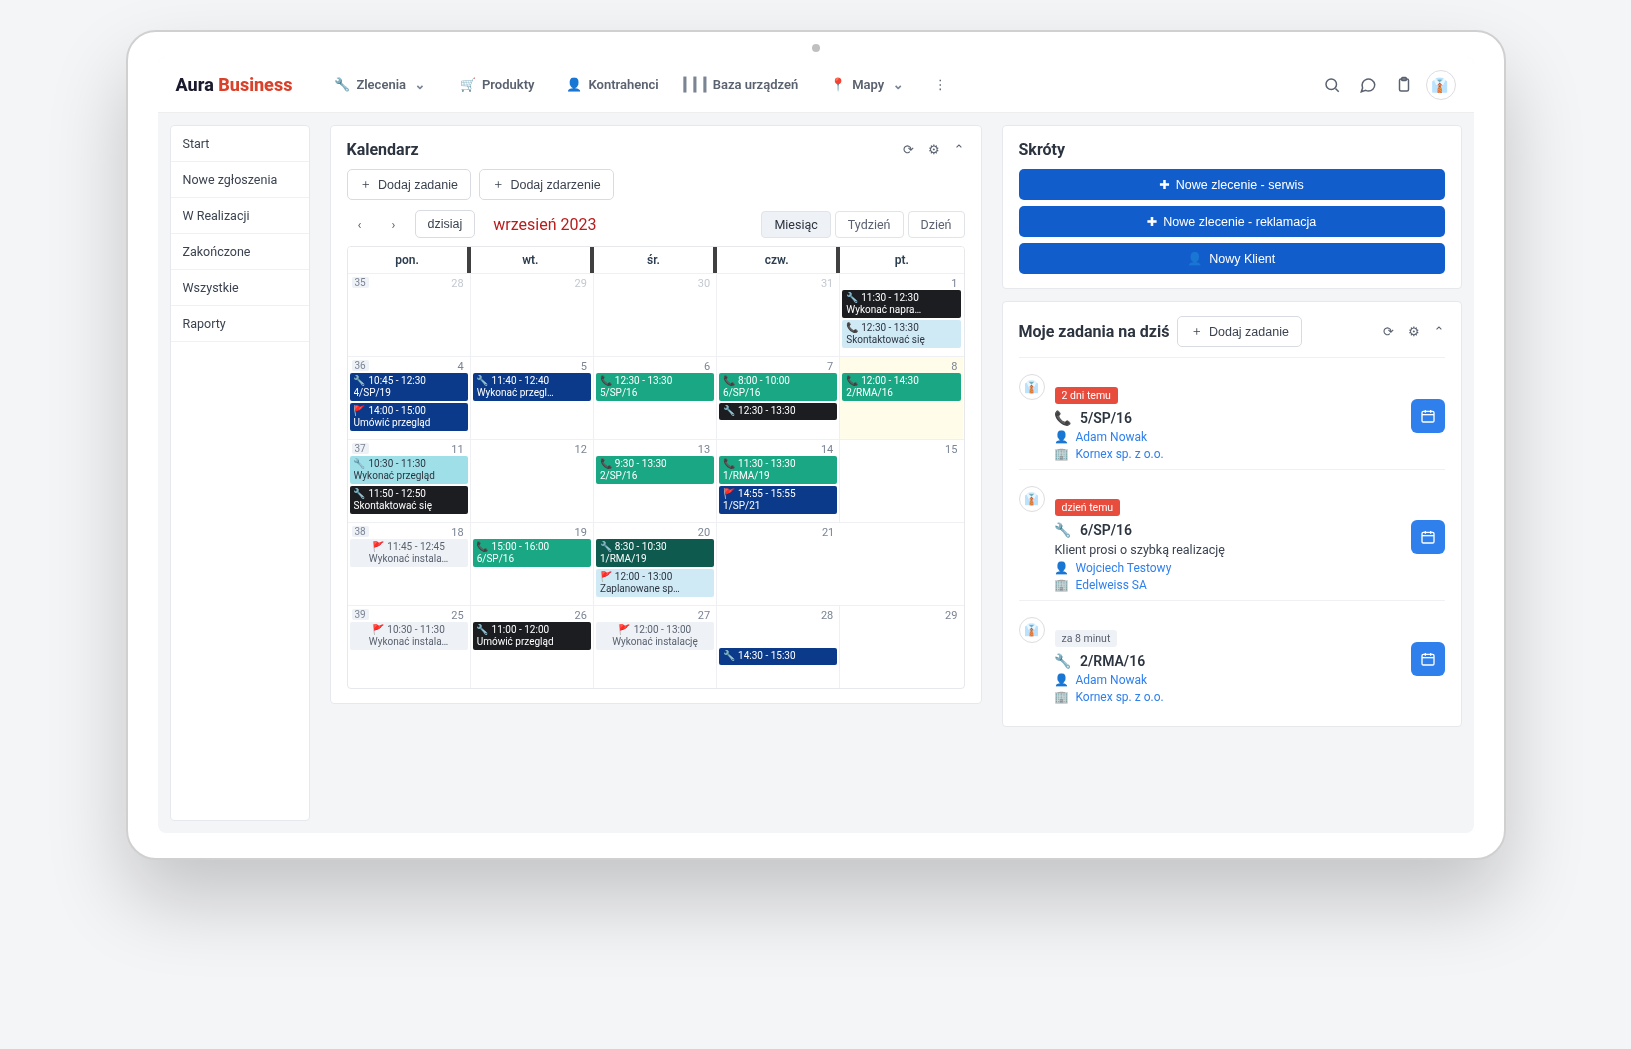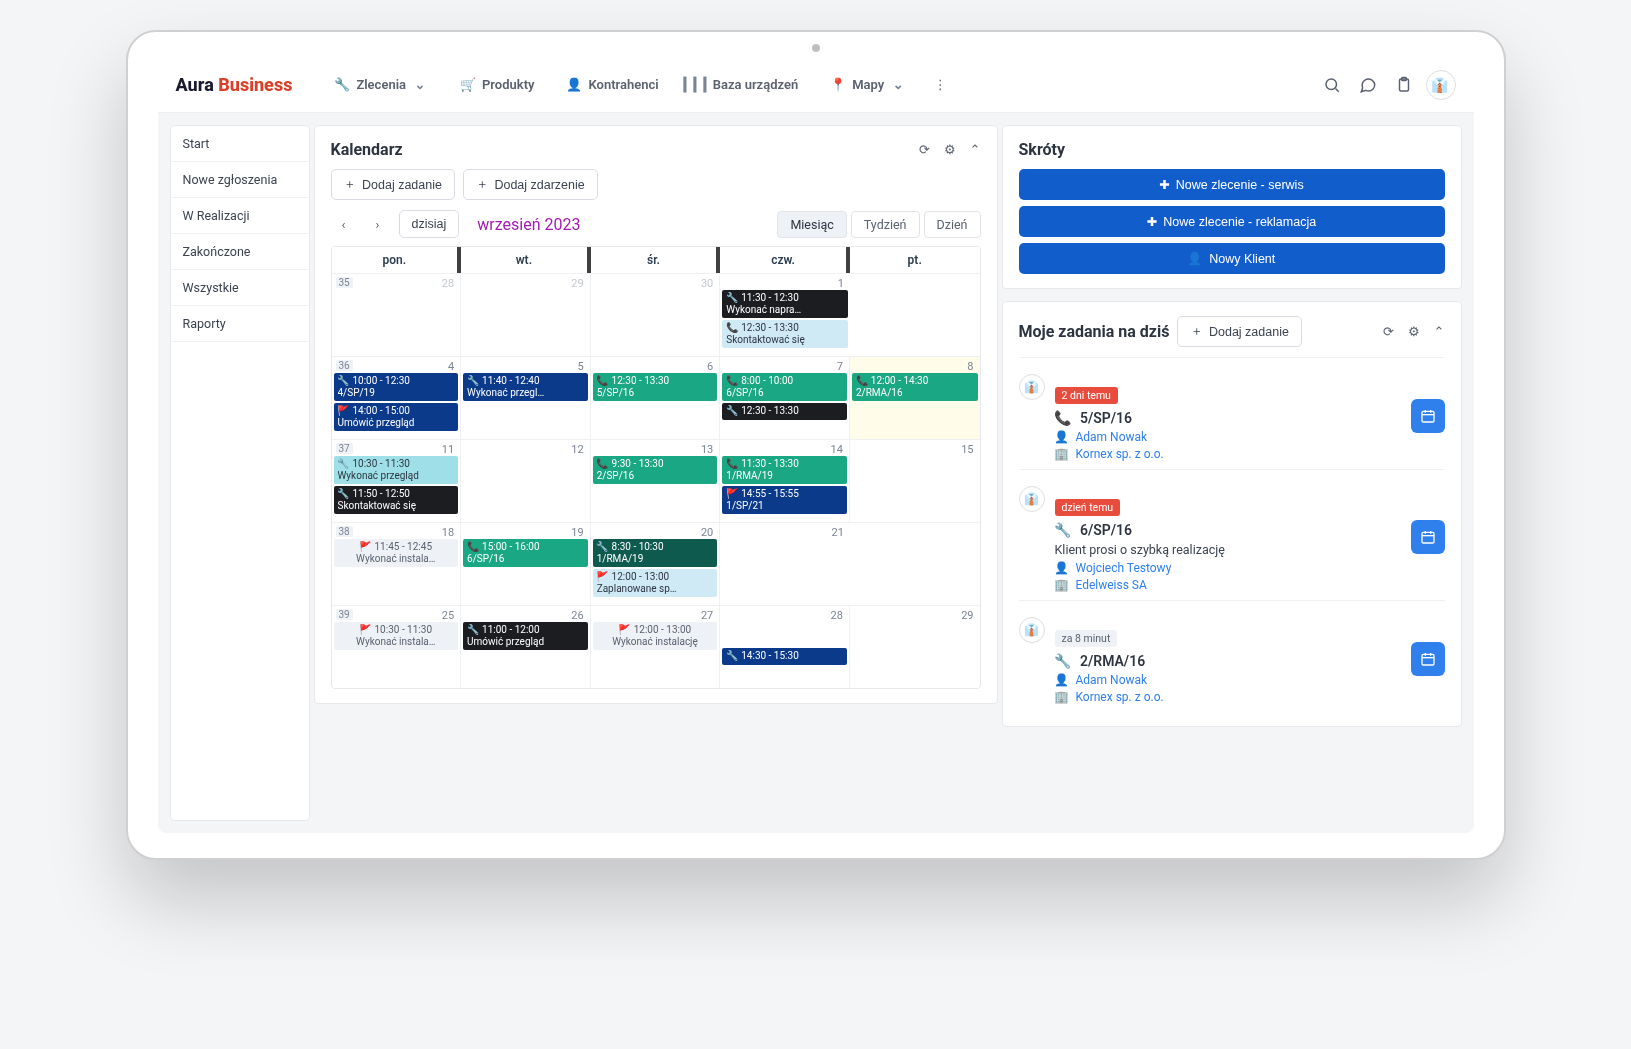--- a/index.html
+++ b/index.html
@@ -14,32 +14,32 @@
 .logo { font-weight: 800; font-size: 18px; margin-right: 22px; white-space: nowrap; }
 .logo .a1 { color: #1a1a2e; }
 .logo .a2 { color: #d9412b; }
 .navitem { display: flex; align-items: center; gap: 6px; padding: 6px 12px; color: #5a6270; font-weight: 600; font-size: 13px; cursor: pointer; }
 .navitem .ic { width: 16px; height: 16px; display: inline-flex; align-items: center; justify-content: center; color: #7b8494; }
 .spacer { flex: 1; }
 .topicon { width: 28px; height: 28px; display: inline-flex; align-items: center; justify-content: center; color: #5a6270; cursor: pointer; }
 .avatar { width: 30px; height: 30px; border-radius: 50%; background: #fff; border:1px solid #ddd; display:inline-flex; align-items:center; justify-content:center; color:#c0392b; font-size:14px; }
 
 
-.body { flex: 1; display: flex; gap: 4px; padding: 12px; overflow: hidden; }
+.body { flex: 1; display: flex; gap: 20px; padding: 12px; overflow: hidden; }
 .sidebar { width: 140px; background: #fff; border: 1px solid #e6e8eb; border-radius: 4px; display: flex; flex-direction: column; }
 .sidebar .sitem { padding: 10px 12px; font-size: 12.5px; color: #3b4350; border-bottom: 1px solid #f0f1f3; cursor: pointer; }
 .center { flex: 1; display: flex; flex-direction: column; gap: 12px; min-width: 0; }
 .panel { background: #fff; border: 1px solid #e6e8eb; border-radius: 4px; padding: 14px 16px; }
 .panel-head { display: flex; align-items: center; gap: 8px; margin-bottom: 10px; }
 .panel-title { font-weight: 700; font-size: 16px; color: #2c3440; }
 .headicons { margin-left: auto; display: flex; gap: 14px; color: #5a6270; }
 .btn-outline { border: 1px solid #d8dce2; background: #fff; border-radius: 5px; padding: 6px 12px; font-size: 12.5px; color: #3b4350; cursor: pointer; display: inline-flex; align-items: center; gap: 6px; }
 .cal-controls { display: flex; align-items: center; gap: 8px; margin-top: 10px; margin-bottom: 8px; }
 .arrow-btn { width: 26px; height: 26px; display: inline-flex; align-items:center; justify-content:center; color:#5a6270; cursor:pointer; }
-.period-label { font-size: 16px; color: #a21caf; margin: 0 10px; }
+.period-label { font-size: 16px; color: #b91c1c; margin: 0 10px; }
 .viewseg { display: flex; gap: 4px; margin-left: auto; }
 .viewseg .seg { border:1px solid #e0e3e8; padding:5px 12px; border-radius:4px; font-size:12.5px; cursor:pointer; color:#5a6270; }
 .viewseg .seg.active { background:#eef1f5; color:#2c3440; }
 
 
 .calendar { width: 100%; border:1px solid #e6e8eb; border-radius:4px; overflow:hidden; }
 .cal-head { display:grid; grid-template-columns: repeat(5,1fr); background:#fff; }
 .cal-head div { text-align:center; font-weight:600; font-size:12px; padding:6px 0; border-right:4px solid #404040; }
 .cal-head div:last-child { border-right:none; }
 .cal-row { display:grid; grid-template-columns: repeat(5,1fr); border-top:1px solid #eef0f3; min-height: 82px; position:relative; }
@@ -192,39 +192,42 @@
         <div class="cell muted">
                     <span class="wknum">35</span>
                     <span class="daynum">28</span>
                   </div>
         <div class="cell muted">
                     <span class="daynum">29</span>
                   </div>
         <div class="cell muted">
                     <span class="daynum">30</span>
                   </div>
+        <div class="cell muted">
+                    <span class="daynum">31</span>
+                  </div>
         <div class="cell">
                     <span class="daynum">1</span>
           <div class="ev ev-black">
                       <span class="t">🔧 11:30 - 12:30</span>
                       <span class="d">Wykonać napra…</span>
                     </div>
           <div class="ev ev-lightblue">
                       <span class="t">📞 12:30 - 13:30</span>
                       <span class="d">Skontaktować się</span>
                     </div>
         </div>
       </div>
 
       <div class="cal-row">
         <div class="cell">
                     <span class="wknum">36</span>
                     <span class="daynum">4</span>
           <div class="ev ev-darkblue">
-                      <span class="t">🔧 10:00 - 12:30</span>
+                      <span class="t">🔧 10:45 - 12:30</span>
                       <span class="d">4/SP/19</span>
                     </div>
           <div class="ev ev-darkblue">
                       <span class="t">🚩 14:00 - 15:00</span>
                       <span class="d">Umówić przegląd</span>
                     </div>
         </div>
         <div class="cell">
                     <span class="daynum">5</span>
           <div class="ev ev-darkblue">

